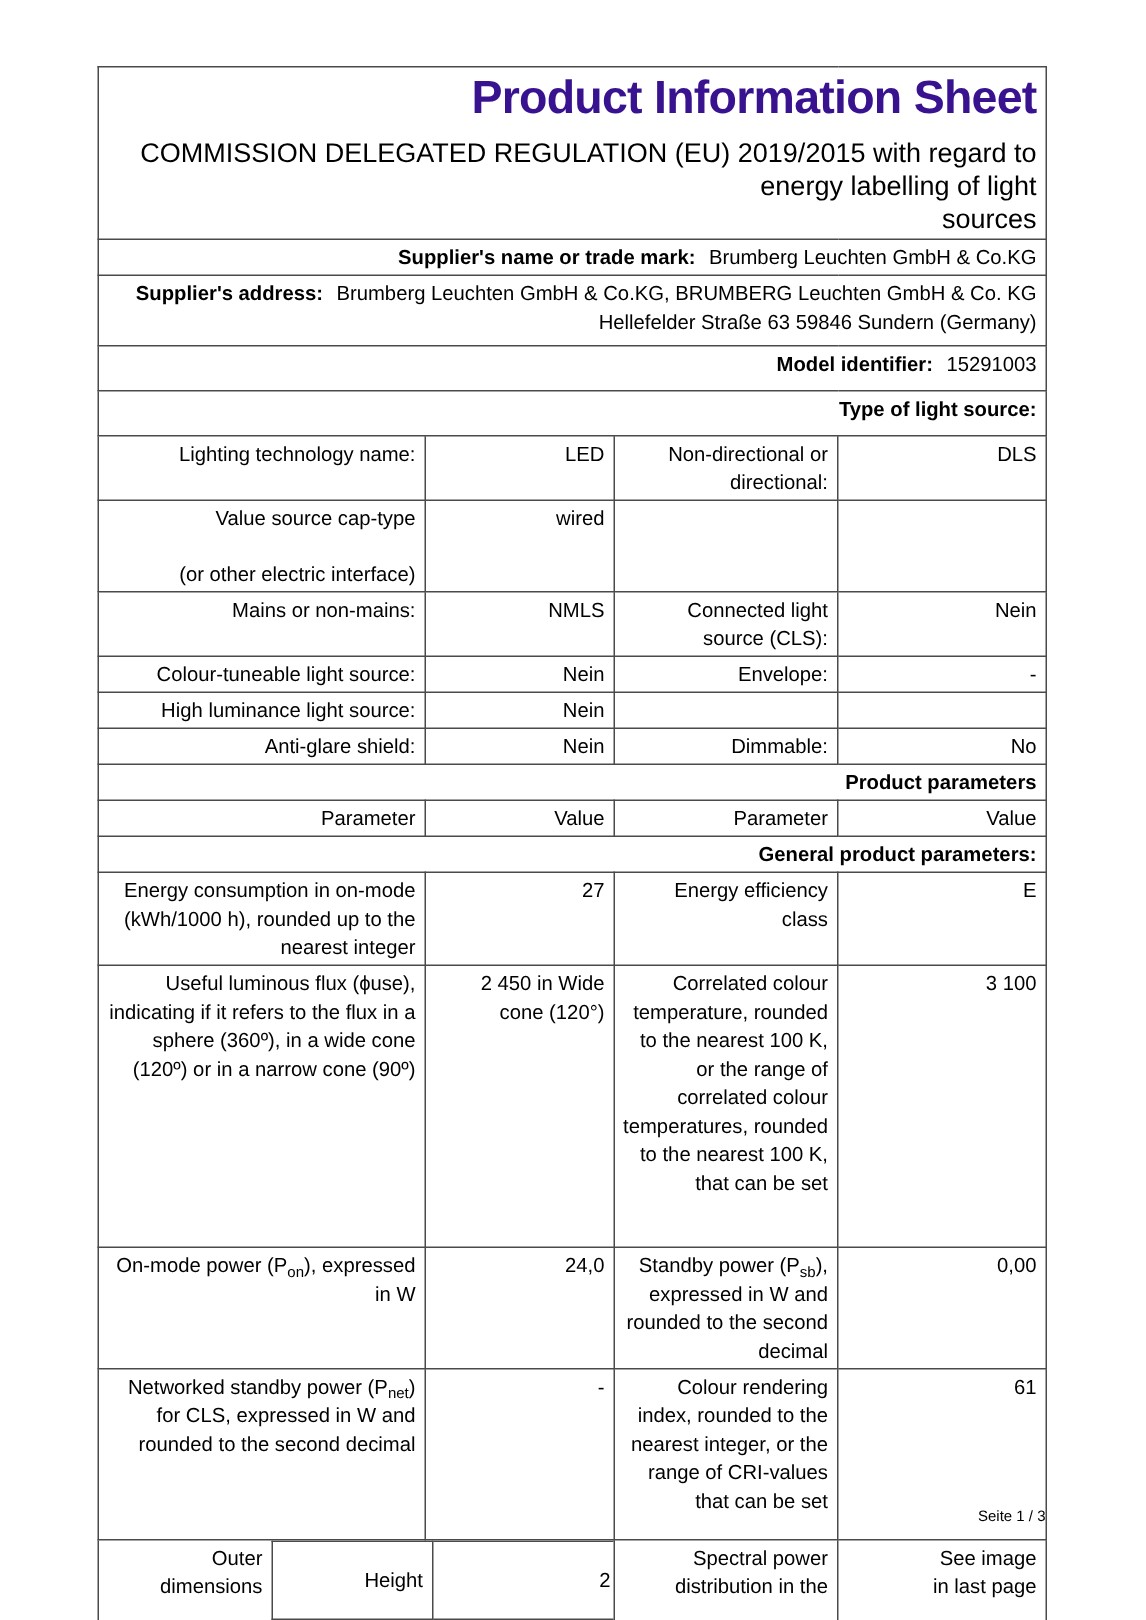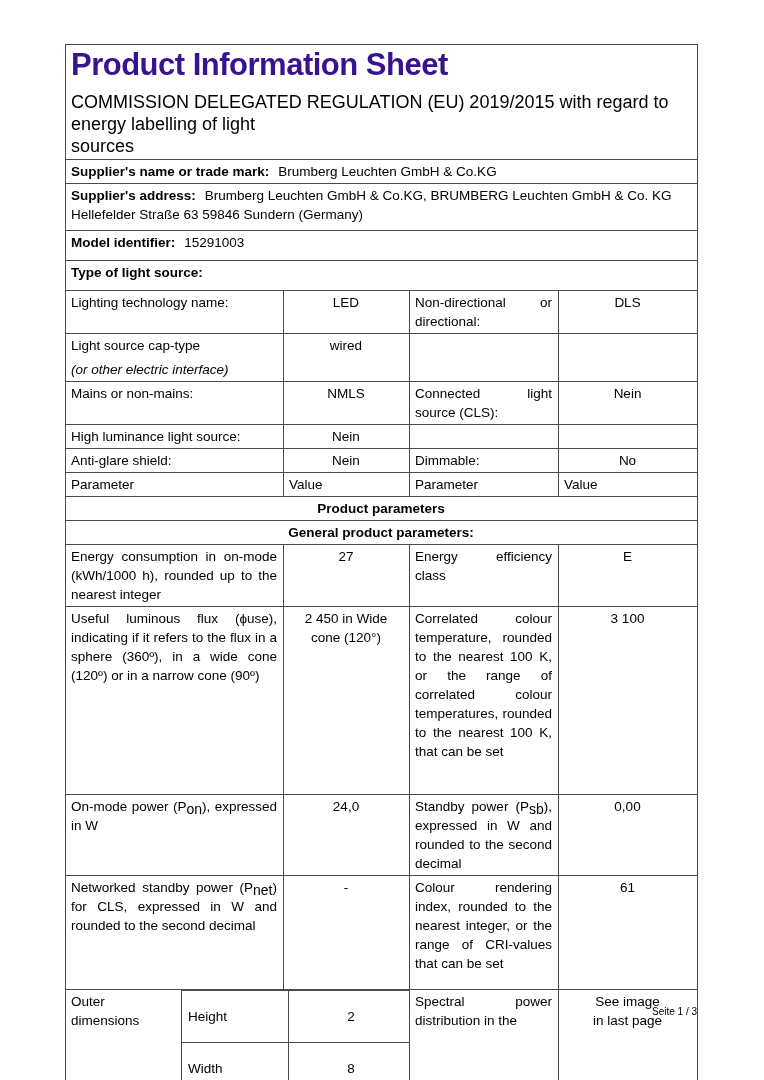--- a/index.html
+++ b/index.html
@@ -7,35 +7,36 @@
     width:764px;height:1080px;position:relative;background:#ffffff;
     font-family:"Liberation Sans", sans-serif;color:#000;
     -webkit-font-smoothing:antialiased;
   }
   .sheet{position:absolute;left:65px;top:44px;width:632px;}
   table.main{border-collapse:collapse;width:632px;table-layout:fixed;}
   table.main td{
     border:1px solid #4a4a4a;vertical-align:top;
     font-size:13.5px;line-height:19px;padding:2px 6px 2px 5px;
     overflow:hidden;
+    text-align:right;
   }
   .title-cell{padding:8px 10px 10px 9px;}
   .doc-title{
     color:#38128f;font-weight:bold;font-size:31px;line-height:36px;
     letter-spacing:-0.5px;margin:0 0 8px 0;
   }
   .doc-subtitle{font-size:18px;line-height:22px;white-space:pre-line;}
   .b{font-weight:bold;}
   .val{margin-left:9px;}
   .jt{text-align:justify;}
   .c{text-align:center;}
   .shead{text-align:center;font-weight:bold;}
   .pre{white-space:pre-line;}
-  sub{font-size:14px;line-height:0;vertical-align:-3px;}
-  .gap-top{margin-top:5px;font-style:italic;}
+  sub{font-size:10px;line-height:0;vertical-align:-3px;}
+  .gap-top{margin-top:18px;}
   
   .rh94 td{height:74px;}
   .rh24 td{height:24px;box-sizing:border-box;}
   .rh47 td{height:47px;box-sizing:border-box;}
   .rh30 td{height:30px;box-sizing:border-box;margin-top:12px;}
   .rh41 td{height:41px;box-sizing:border-box;}
   .rh45 td{height:45px;box-sizing:border-box;}
   .rh22 td{height:22px;box-sizing:border-box;}
   .rh21 td{height:21px;box-sizing:border-box;}
   .rh57 td{height:57px;box-sizing:border-box;}
@@ -104,54 +105,60 @@
     </tr>
 
     <tr class="rh41">
       <td class="jt">Lighting technology name:</td>
       <td class="c">LED</td>
       <td class="jt">Non-directional or directional:</td>
       <td class="c">DLS</td>
     </tr>
     <tr class="rh45">
       <td>
-        <div>Light source cap-type</div>
+        <div>Value source cap-type</div>
         <div class="gap-top">(or other electric interface)</div>
       </td>
       <td class="c">wired</td>
       <td></td>
       <td class="c"></td>
     </tr>
     <tr class="rh41">
       <td class="jt">Mains or non-mains:</td>
       <td class="c">NMLS</td>
       <td class="jt">Connected light source (CLS):</td>
       <td class="c">Nein</td>
     </tr>
+    <tr class="rh22">
+      <td class="jt">Colour-tuneable light source:</td>
+      <td class="c">Nein</td>
+      <td class="jt">Envelope:</td>
+      <td class="c">-</td>
+    </tr>
     <tr class="rh21">
       <td class="jt">High luminance light source:</td>
       <td class="c">Nein</td>
       <td class="jt"></td>
       <td class="c"></td>
     </tr>
     <tr class="rh22">
       <td class="jt">Anti-glare shield:</td>
       <td class="c">Nein</td>
       <td class="jt">Dimmable:</td>
       <td class="c">No</td>
     </tr>
 
+    <tr class="rh22">
+      <td colspan="4" class="shead">Product parameters</td>
+    </tr>
     <tr class="rh22">
       <td>Parameter</td>
       <td>Value</td>
       <td>Parameter</td>
       <td>Value</td>
-    </tr>
-    <tr class="rh22">
-      <td colspan="4" class="shead">Product parameters</td>
     </tr>
     <tr class="rh22">
       <td colspan="4" class="shead">General product parameters:</td>
     </tr>
 
     <tr class="rh57">
       <td class="jt">Energy consumption in on-mode (kWh/1000 h), rounded up to the nearest integer</td>
       <td class="c">27</td>
       <td class="jt">Energy efficiency class</td>
       <td class="c">E</td>

